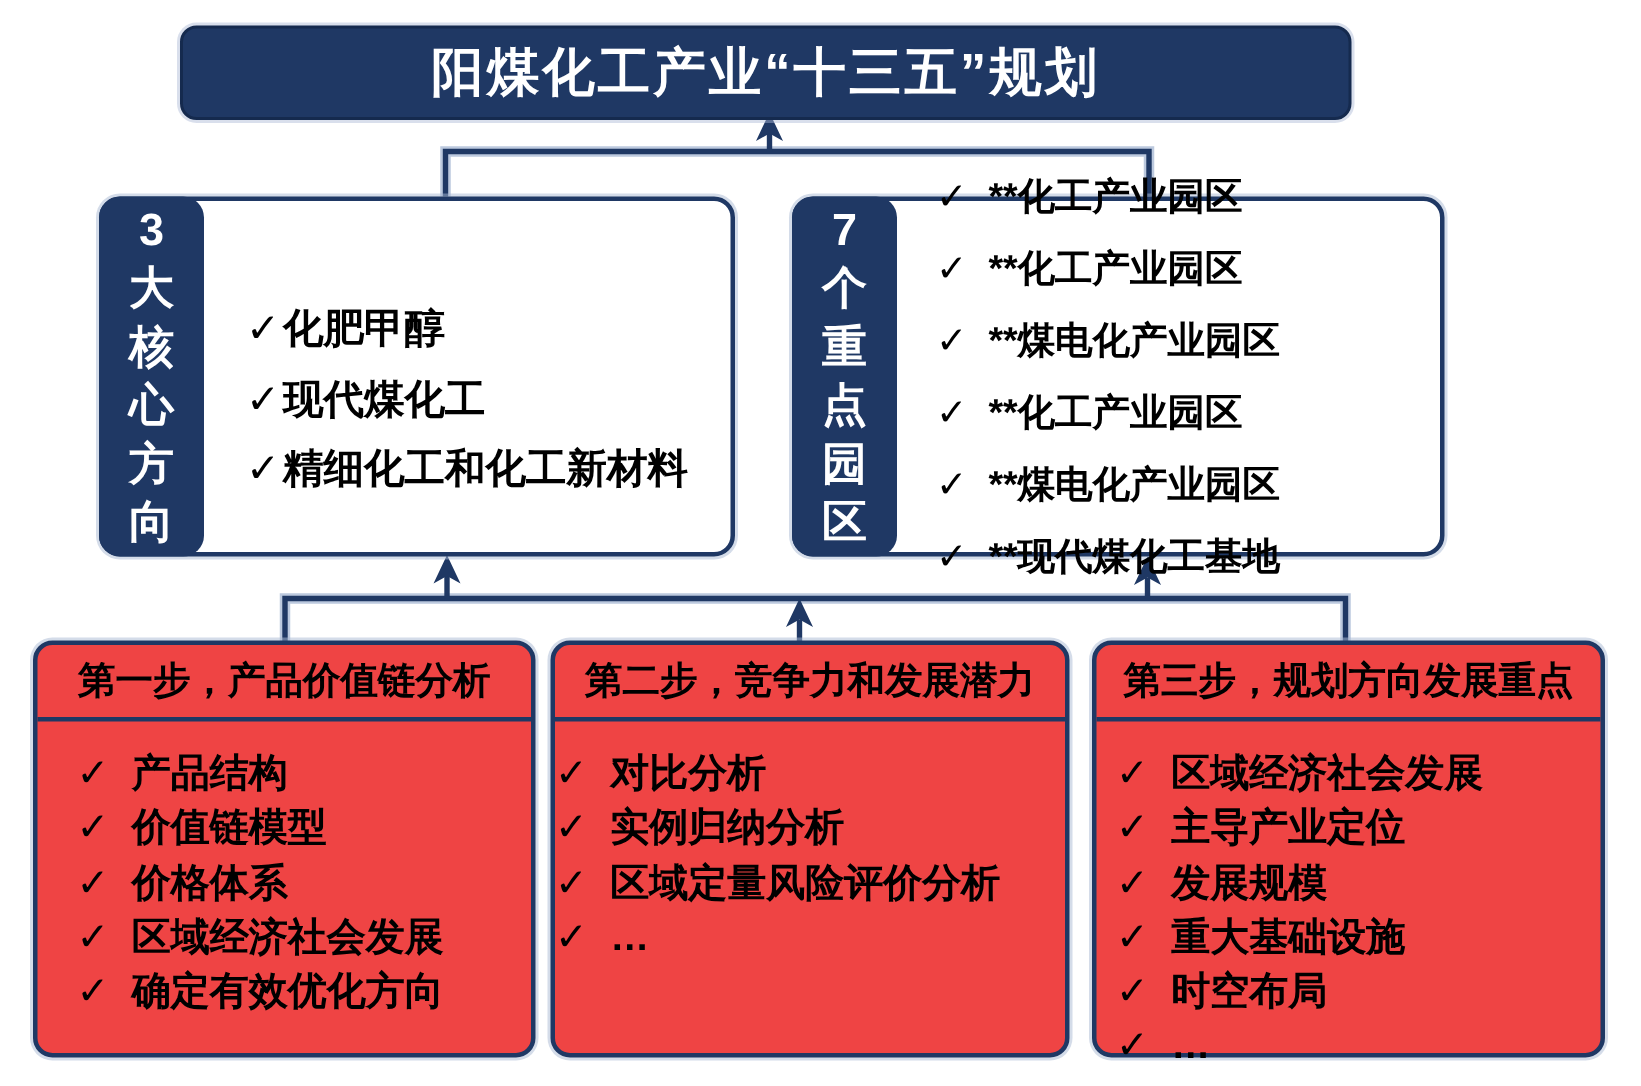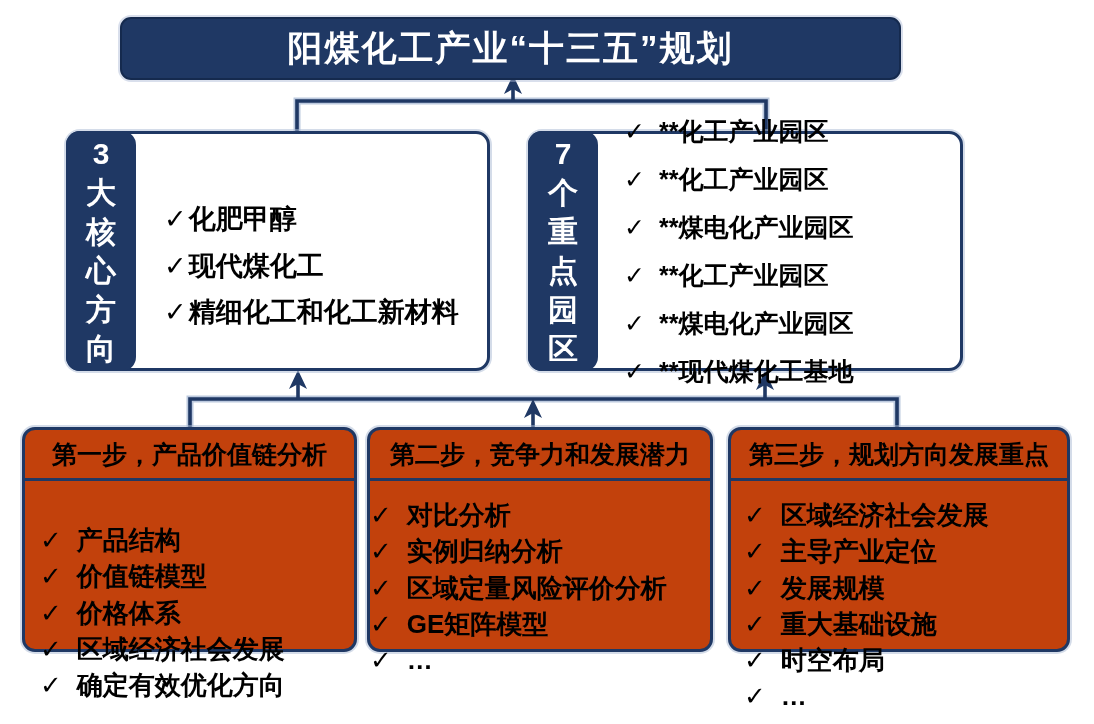--- a/index.html
+++ b/index.html
@@ -40,37 +40,37 @@
     display:flex;flex-direction:column;justify-content:center;
   }
   #core-box .mid-content{padding-left:25px;gap:17px;margin-top:31px;}
   #parks-box .mid-content{padding-left:23px;gap:16px;}
   .mid-item{font-size:27px;font-weight:700;white-space:nowrap;line-height:1.1;}
   .park-item{font-size:25px;font-weight:700;white-space:nowrap;line-height:32px;}
   .mid-item .check{margin-right:2px;}
   .park-item .check{margin-right:14px;}
   
   .step-box{
-    position:absolute;top:427px;height:225px;background:#c2410c;
+    position:absolute;top:427px;height:278px;background:#ef4444;
     border:3px solid var(--navy,#1f3864);border-radius:13px;
     box-shadow:0 0 0 2px rgba(170,185,212,.5);
     box-sizing:border-box;
   }
   #step1{left:22px;width:335px;}
   #step2{left:367px;width:346px;}
   #step3{left:728px;width:342px;}
   .step-header{
     height:48px;line-height:48px;text-align:center;
     font-size:25px;font-weight:700;white-space:nowrap;
     border-bottom:3px solid var(--navy,#1f3864);
   }
   .step-list{
     display:flex;flex-direction:column;gap:9px;padding-top:21px;
   }
-  #step1 .step-list{padding-left:15px;margin-top:25px;}
+  #step1 .step-list{padding-left:26px;}
   #step2 .step-list{}
   #step3 .step-list{padding-left:13px;}
   .step-item{font-size:26px;font-weight:700;white-space:nowrap;line-height:1.05;}
   .step-item .check{margin-right:15px;}
   
   #connectors{position:absolute;left:0;top:0;width:1094px;height:724px;pointer-events:none;}
   .stroke-halo{stroke:#bcc9de;stroke-width:7;fill:none;}
   .stroke-navy{stroke:var(--navy,#1f3864);stroke-width:3.6;fill:none;}
   .fill-navy{fill:var(--navy,#1f3864);stroke:none;}
 </style>
@@ -149,21 +149,20 @@
         <div class="step-item"><span class="check">✓</span><span>确定有效优化方向</span></div>
       </div>
   </div>
 
   <div class="step-box" id="step2">
     <div class="step-header">第二步，竞争力和发展潜力</div>
     <div class="step-list">
         <div class="step-item"><span class="check">✓</span><span>对比分析</span></div>
         <div class="step-item"><span class="check">✓</span><span>实例归纳分析</span></div>
         <div class="step-item"><span class="check">✓</span><span>区域定量风险评价分析</span></div>
-        <div class="step-item"><span class="check">✓</span><span>GE矩阵模型</span></div>
         <div class="step-item"><span class="check">✓</span><span>…</span></div>
       </div>
   </div>
 
   <div class="step-box" id="step3">
     <div class="step-header">第三步，规划方向发展重点</div>
     <div class="step-list">
         <div class="step-item"><span class="check">✓</span><span>区域经济社会发展</span></div>
         <div class="step-item"><span class="check">✓</span><span>主导产业定位</span></div>
         <div class="step-item"><span class="check">✓</span><span>发展规模</span></div>

